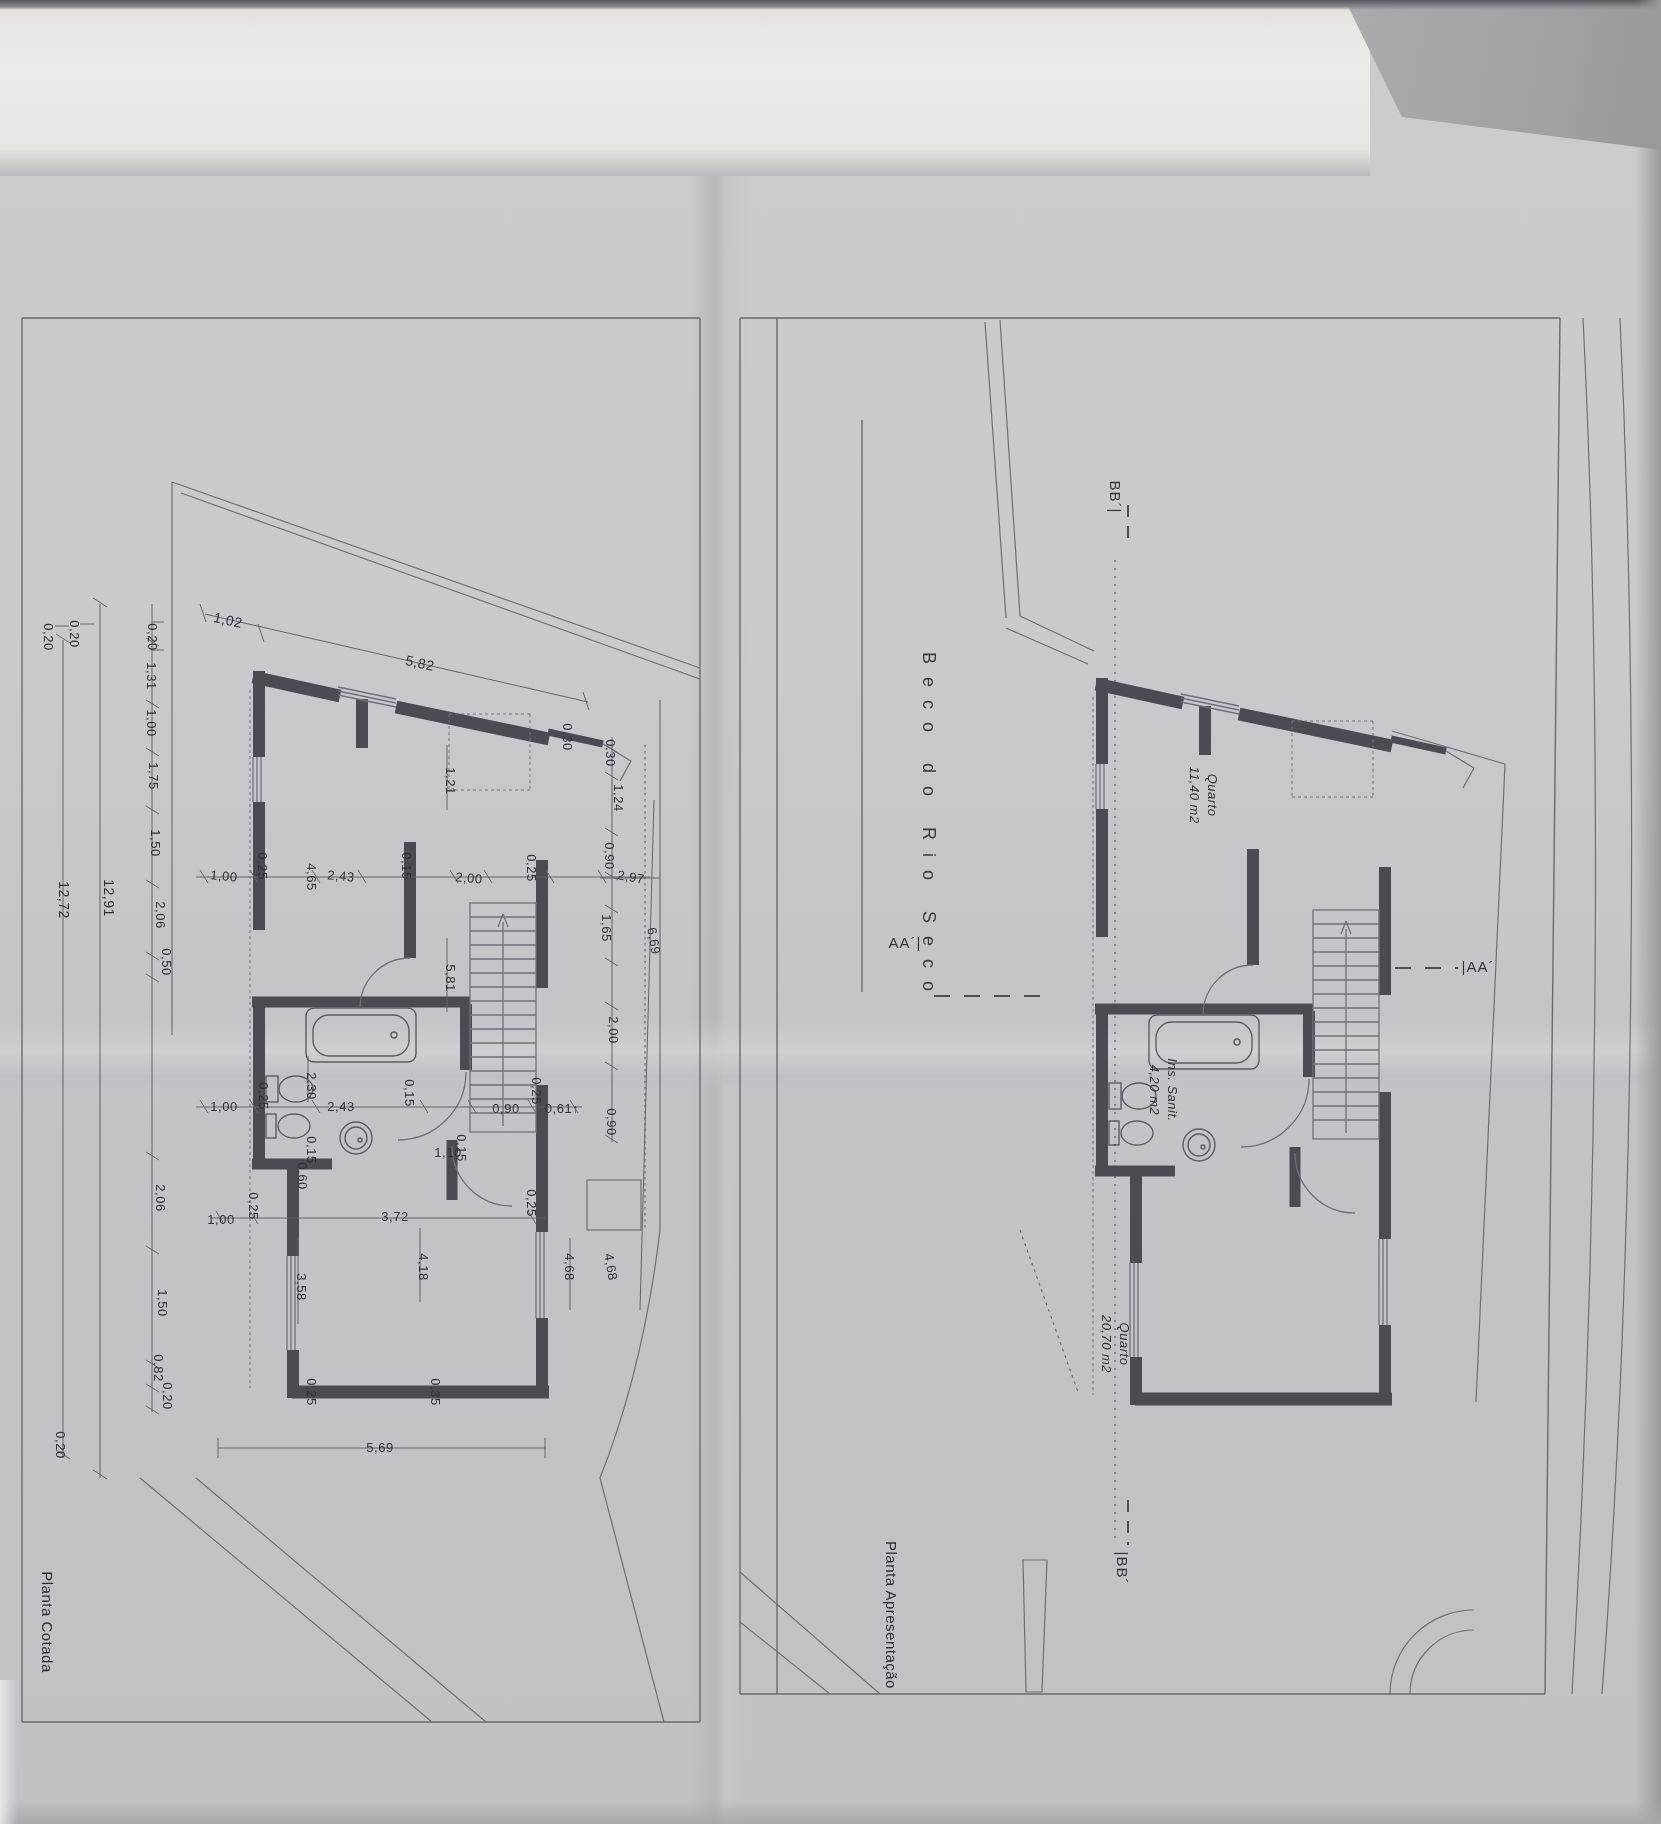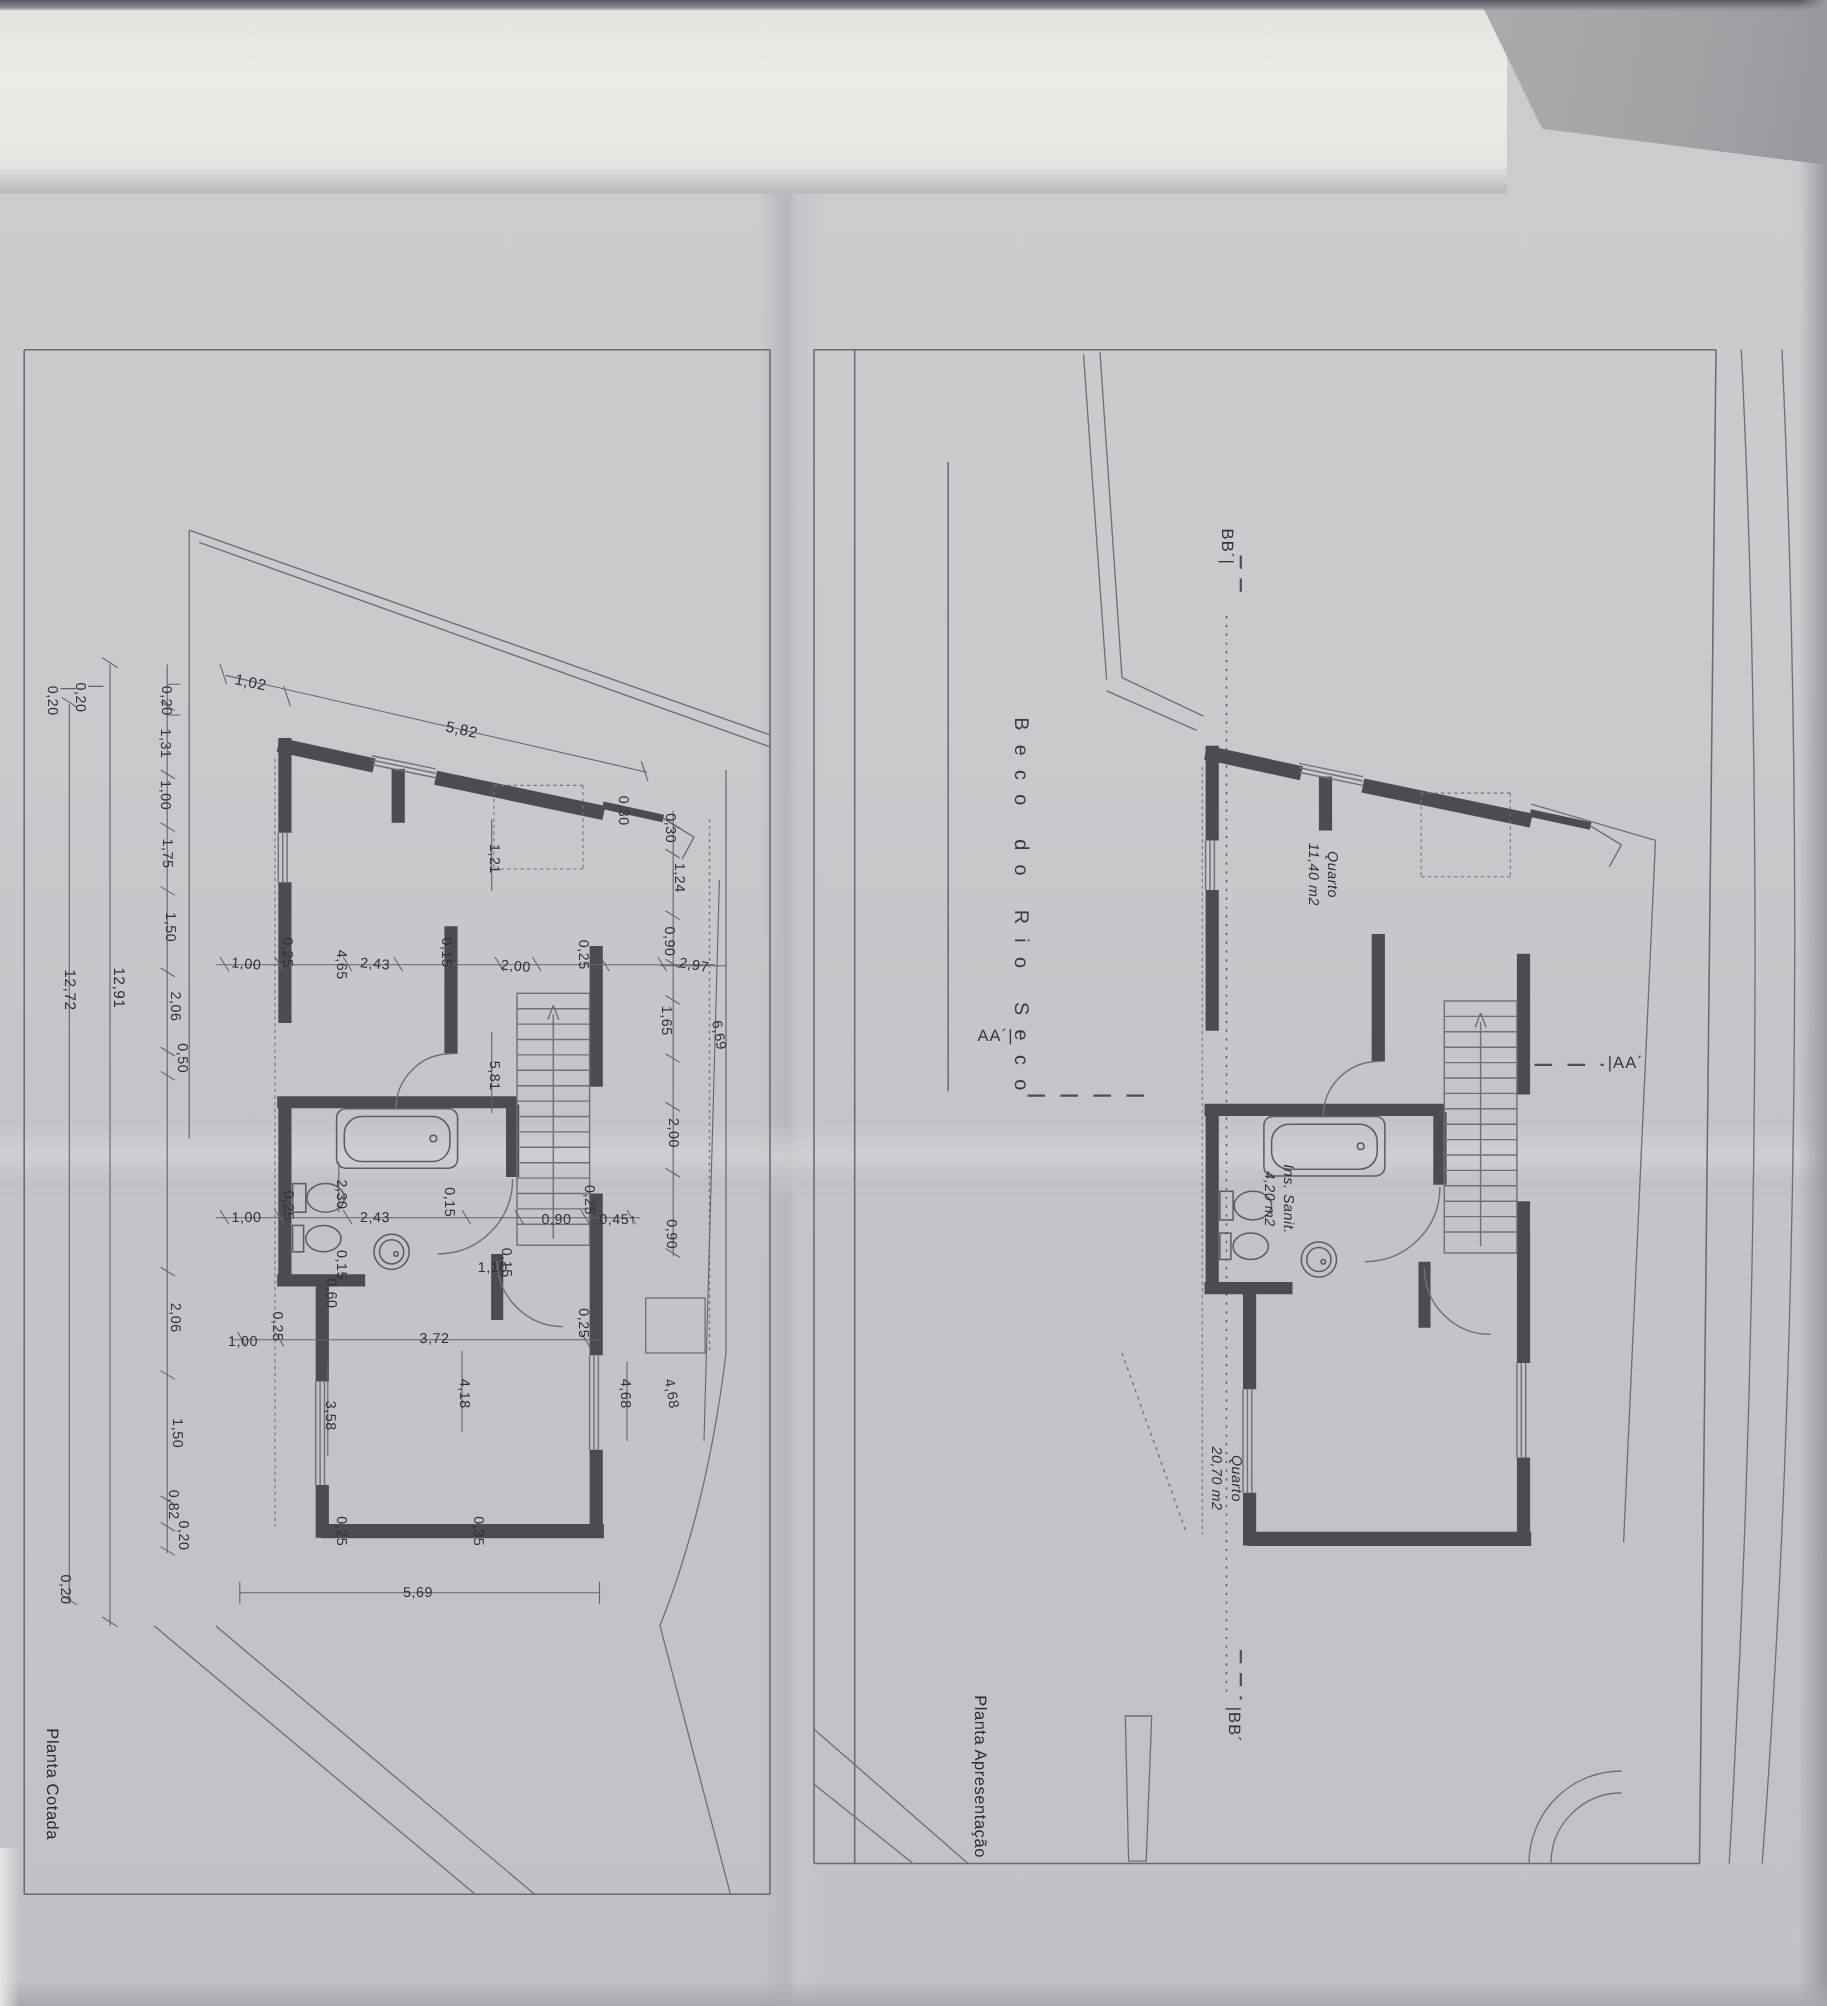--- a/index.html
+++ b/index.html
@@ -201,21 +201,21 @@
   <div class="lbl" style="--r:90deg;left:611px;top:1122px">0,90</div>
 
   <div class="lbl" style="left:224px;top:1106px">1,00</div>
   <div class="lbl" style="--r:90deg;left:263px;top:1096px">0,25</div>
   <div class="lbl" style="--r:90deg;left:311px;top:1086px">2,30</div>
   <div class="lbl" style="left:341px;top:1106px">2,43</div>
   <div class="lbl" style="--r:90deg;left:409px;top:1093px">0,15</div>
   <div class="lbl" style="left:448px;top:1152px">1,10</div>
   <div class="lbl" style="left:506px;top:1108px">0,90</div>
   <div class="lbl" style="--r:90deg;left:536px;top:1091px">0,25</div>
-  <div class="lbl" style="left:562px;top:1108px">0,45↑</div>
+  <div class="lbl" style="left:562px;top:1108px">0,61↑</div>
 
   <div class="lbl" style="--r:90deg;left:461px;top:1148px">0,15</div>
   <div class="lbl" style="--r:90deg;left:311px;top:1150px">0,15</div>
   <div class="lbl" style="--r:90deg;left:302px;top:1176px">0,60</div>
   <div class="lbl" style="--r:90deg;left:253px;top:1206px">0,25</div>
   <div class="lbl" style="left:221px;top:1219px">1,00</div>
   <div class="lbl" style="left:395px;top:1216px">3,72</div>
   <div class="lbl" style="--r:90deg;left:531px;top:1203px">0,25</div>
   <div class="lbl" style="--r:90deg;left:301px;top:1287px">3,58</div>
   <div class="lbl" style="--r:90deg;left:423px;top:1267px">4,18</div>

